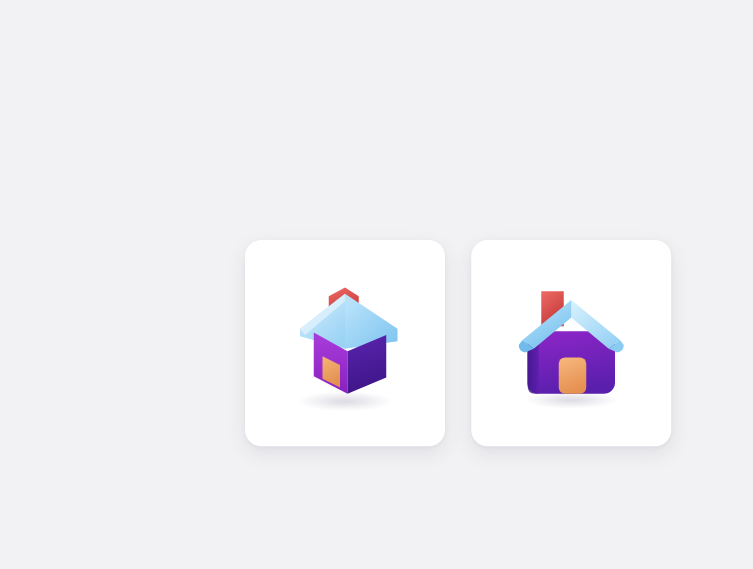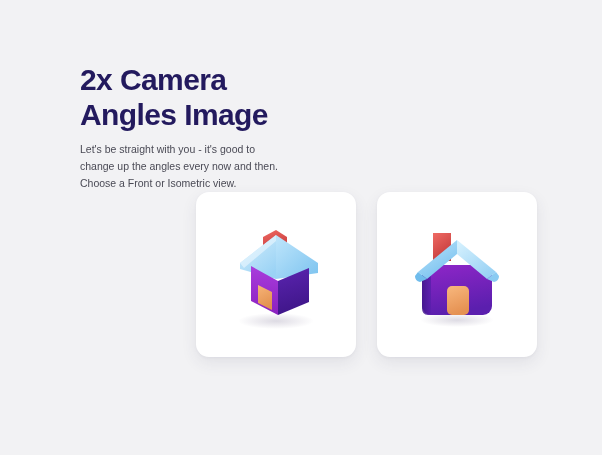--- a/index.html
+++ b/index.html
@@ -60,26 +60,21 @@
   }
   .card svg {
     display: block;
   }
 </style>
 </head>
 <body>
 
 <div class="page">
 
-  <h1 class="heading">2x Camera
-Angles Image</h1>
 
-  <p class="body-copy">Let's be straight with you - it's good to
-change up the angles every now and then.
-Choose a Front or Isometric view.</p>
 
   <div class="cards">
 
     <div class="card">
       <svg width="124" height="124" viewBox="0 0 124 124">
         <defs>
           <linearGradient id="isoRoofA" x1="0" y1="0" x2="0.7" y2="1">
             <stop offset="0" stop-color="#d4eefc"></stop>
             <stop offset="1" stop-color="#9bd3f5"></stop>
           </linearGradient>

